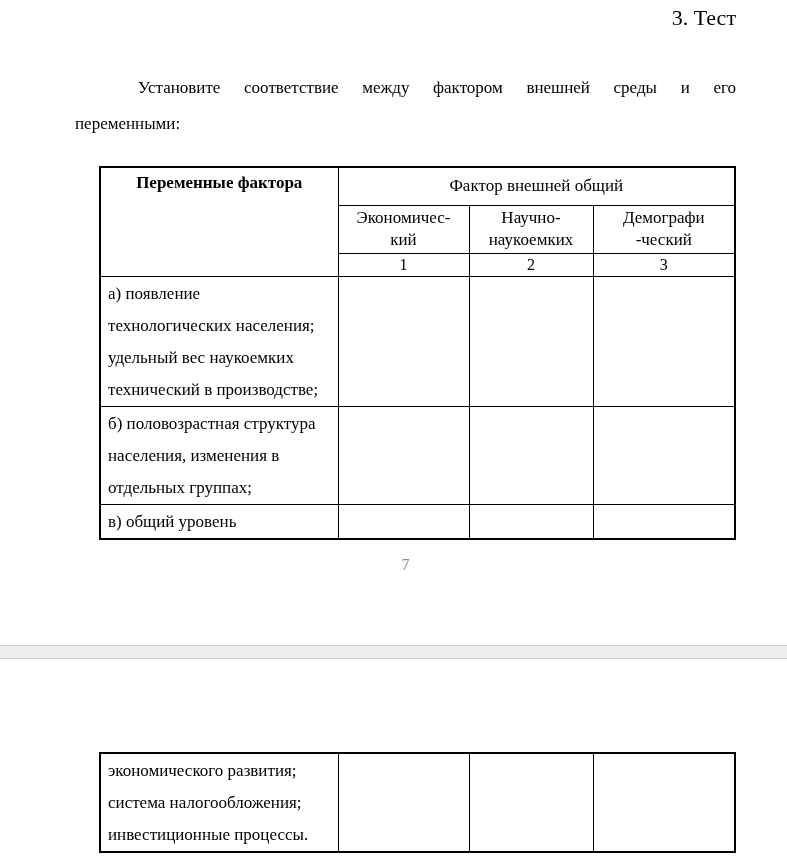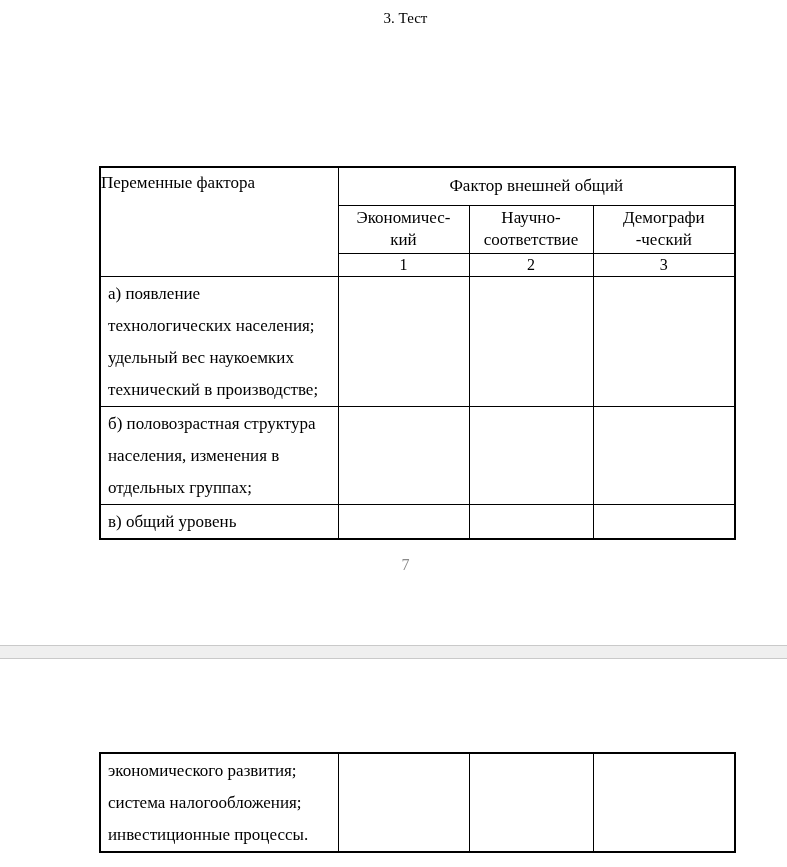--- a/index.html
+++ b/index.html
@@ -11,22 +11,22 @@
     overflow: hidden;
     font-family: "Liberation Serif", "DejaVu Serif", serif;
     color: #000000;
   }
 
   .doc-title {
     position: absolute;
     top: 7px;
     left: 75px;
     width: 661px;
-    text-align: center;
-    font-size: 15px;
+    text-align: right;
+    font-size: 22px;
     line-height: 22px;
   }
 
   .intro-para {
     position: absolute;
     top: 70px;
     left: 75px;
     width: 661px;
     font-size: 17px;
   }
@@ -52,22 +52,23 @@
   #table-page1 { top: 166px; }
   #table-page2 { top: 752px; }
   .match-table td {
     border: 1px solid #000;
     padding: 0;
     overflow: hidden;
   }
 
   td.variables-head {
     vertical-align: top;
-    text-align: left;
+    text-align: center;
     padding-top: 5px;
+    font-weight: bold;
   }
   td.group-head {
     text-align: center;
     vertical-align: middle;
   }
   td.factor-head {
     text-align: center;
     vertical-align: middle;
     line-height: 22px;
     margin-left: 40px;
@@ -112,20 +113,22 @@
 </head>
 <body>
 
 <div id="screen">
 
   <div>
 
     <div class="doc-title">3. Тест</div>
 
     <div class="intro-para">
+      <div class="intro-line-1">Установите соответствие между фактором внешней среды и его</div>
+      <div class="intro-line-2">переменными:</div>
     </div>
 
     <table class="match-table" id="table-page1">
       <colgroup>
         <col style="width:238px">
         <col style="width:131px">
         <col style="width:124px">
         <col style="width:142px">
       </colgroup>
       <tbody>
@@ -133,21 +136,21 @@
         <td class="variables-head" rowspan="3">Переменные фактора</td>
         <td class="group-head" colspan="3">Фактор внешней общий</td>
       </tr>
       <tr style="height:48px">
         <td class="factor-head">
           <div>Экономичес-</div>
           <div>кий</div>
         </td>
         <td class="factor-head">
           <div>Научно-</div>
-          <div>соответствие</div>
+          <div>наукоемких</div>
         </td>
         <td class="factor-head">
           <div>Демографи</div>
           <div>-ческий</div>
         </td>
       </tr>
       <tr style="height:23px">
         <td class="factor-num">1</td>
         <td class="factor-num">2</td>
         <td class="factor-num">3</td>

